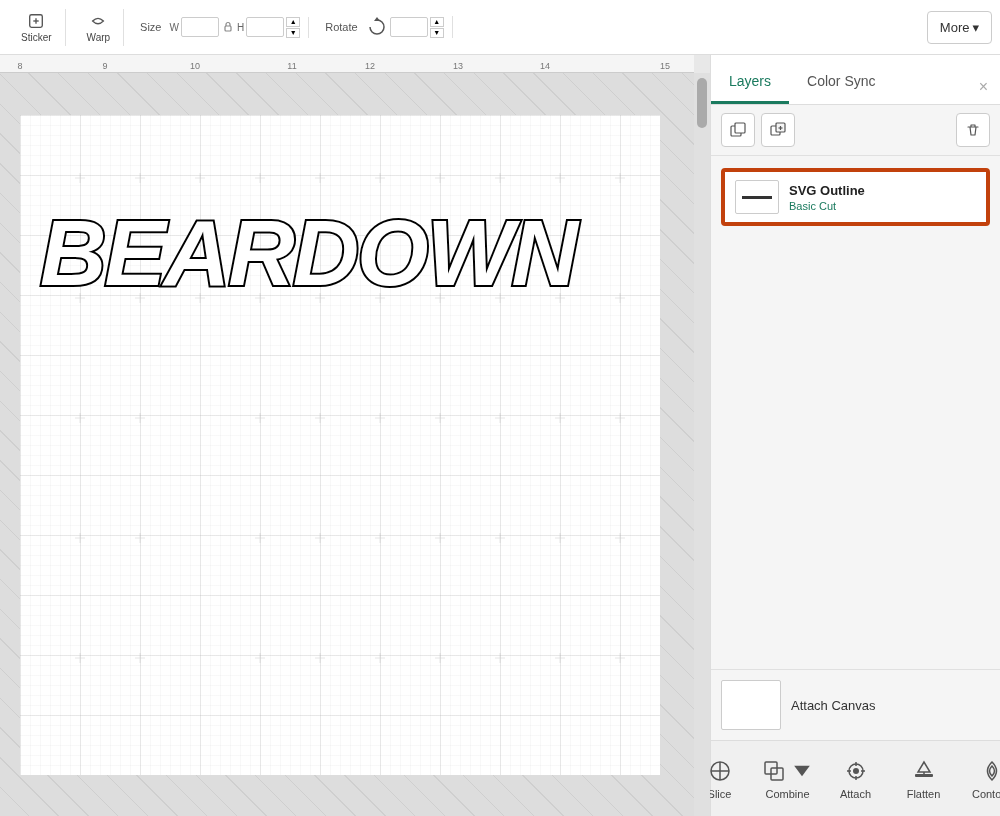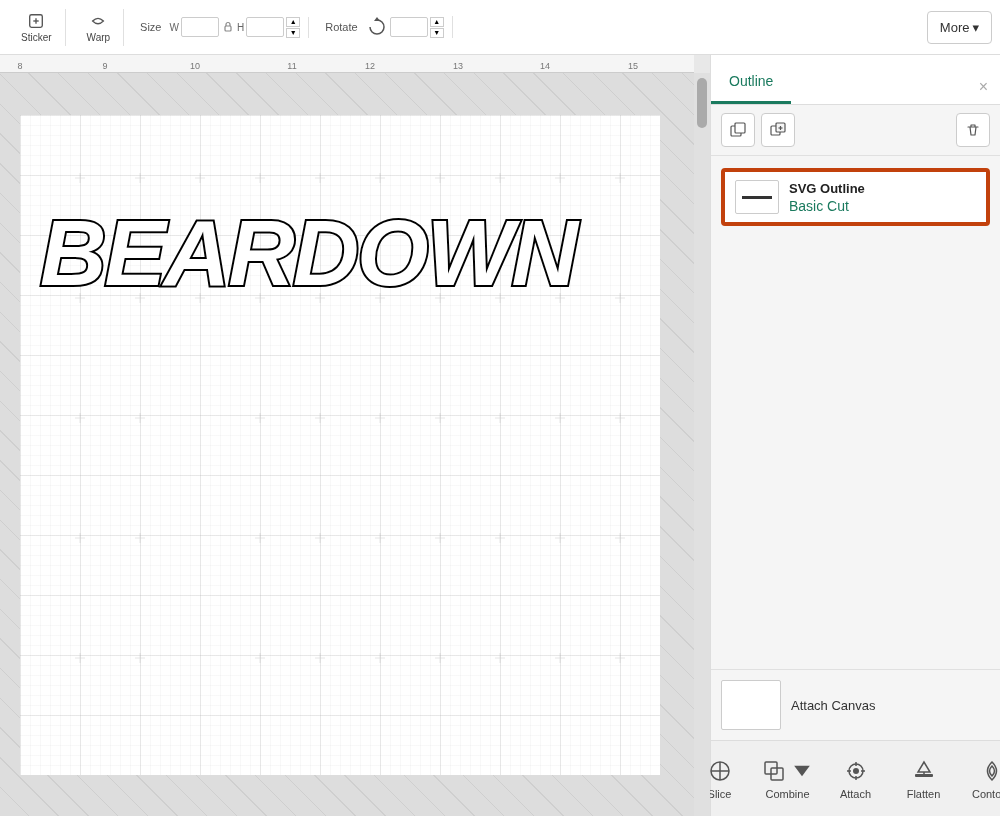--- a/index.html
+++ b/index.html
@@ -254,21 +254,21 @@
       display: flex;
       flex-direction: column;
       gap: 2px;
     }
     .layer-name {
       font-size: 13px;
       font-weight: 600;
       color: #222;
     }
     .layer-type {
-      font-size: 14px;
+      font-size: 11px;
       color: #1a7a5e;
     }
 
     
     .canvas-thumbnail-area {
       padding: 10px;
       background: #f5f5f5;
       border-top: 1px solid #e0e0e0;
       flex-shrink: 0;
     }
@@ -402,21 +402,21 @@
   <div class="canvas-area">
 
     <div class="ruler-top">
       <div class="ruler-num" style="left: 20px;">8</div>
       <div class="ruler-num" style="left: 105px;">9</div>
       <div class="ruler-num" style="left: 195px;">10</div>
       <div class="ruler-num" style="left: 292px;">11</div>
       <div class="ruler-num" style="left: 370px;">12</div>
       <div class="ruler-num" style="left: 458px;">13</div>
       <div class="ruler-num" style="left: 545px;">14</div>
-      <div class="ruler-num" style="left: 633px;">15</div>
+      <div class="ruler-num" style="left: 665px;">15</div>
     </div>
 
     <div class="canvas-outer"></div>
 
     <div class="canvas-inner-white">
 
       <svg style="position:absolute;top:0;left:0;width:100%;height:100%;opacity:0.3;pointer-events:none;">
 
         <g stroke="#aaa" stroke-width="1">
 
@@ -543,21 +543,22 @@
     </div>
 
     <div class="scrollbar-v">
       <div class="scrollbar-thumb"></div>
     </div>
   </div>
 
   <div class="right-panel">
 
     <div class="panel-tabs">
-      <div class="panel-tab active">Outline</div>
+      <div class="panel-tab active">Layers</div>
+      <div class="panel-tab">Color Sync</div>
       <div class="panel-tab-close">×</div>
     </div>
 
     <div class="panel-toolbar">
 
       <button class="panel-tool-btn" title="Add">
         <svg width="16" height="16" viewBox="0 0 16 16">
           <rect x="1" y="4" width="10" height="10" rx="1" fill="none" stroke="#555" stroke-width="1.2"></rect>
           <rect x="5" y="1" width="10" height="10" rx="1" fill="#fff" stroke="#555" stroke-width="1.2"></rect>
         </svg>

